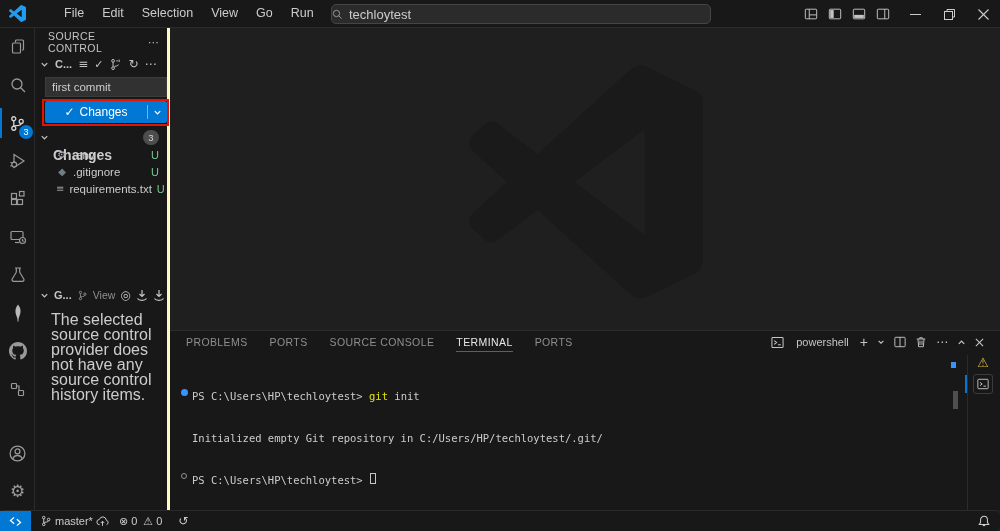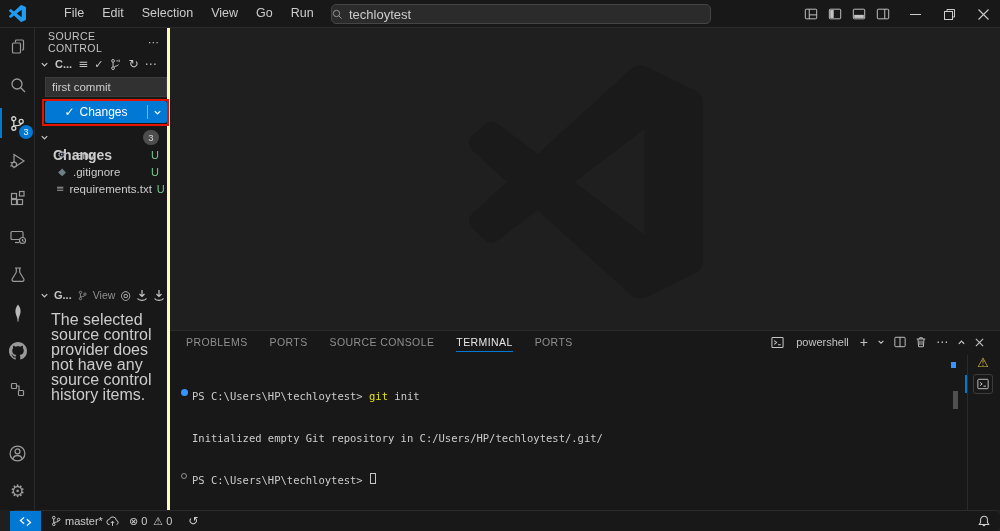--- a/index.html
+++ b/index.html
@@ -101,21 +101,21 @@
   .cursor { display:inline-block; width:6px; height:11px; border:1px solid #c5c5c5; margin-left:1px; vertical-align:-2px; }
   .term-sep { position:absolute; top:24px; bottom:0; right:32px; width:1px; background:#2b2b2b; }
   .term-strip { position:absolute; top:24px; right:4px; width:26px; display:flex; flex-direction:column; align-items:center; gap:4px; }
   .term-tab-item { position:relative; width:20px; height:20px; border:1px solid #3c3c3c; border-radius:3px;
     display:flex; align-items:center; justify-content:center; }
   .term-tab-item::before { content:""; position:absolute; left:-9px; top:0; bottom:0; width:2px; background:#0078d4; }
   .scroll-deco-dot { position:absolute; top:31px; right:44px; width:5px; height:6px; background:#3794ff; }
   .scroll-thumb { position:absolute; top:60px; right:42px; width:5px; height:18px; background:#4f4f4f; }
 
   
-  .statusbar { position:absolute; left:10px; right:0; bottom:0; height:21px;
+  .statusbar { position:absolute; left:0; right:0; bottom:0; height:21px;
     background:#181818; border-top:1px solid #2b2b2b;
     display:flex; align-items:center; font-size:11px; color:#cccccc;border-radius:6px; }
   .sb-remote { width:31px; height:100%; background:#0078d4; color:#fff;
     display:flex; align-items:center; justify-content:center;
     font-size:10px; font-weight:bold; letter-spacing:-1px; }
   .sb-item { display:flex; align-items:center; gap:3px; padding:0 5px; height:100%; }
   .sb-right { margin-left:auto; padding-right:10px; }
 
   svg { display:block; }
 </style>

